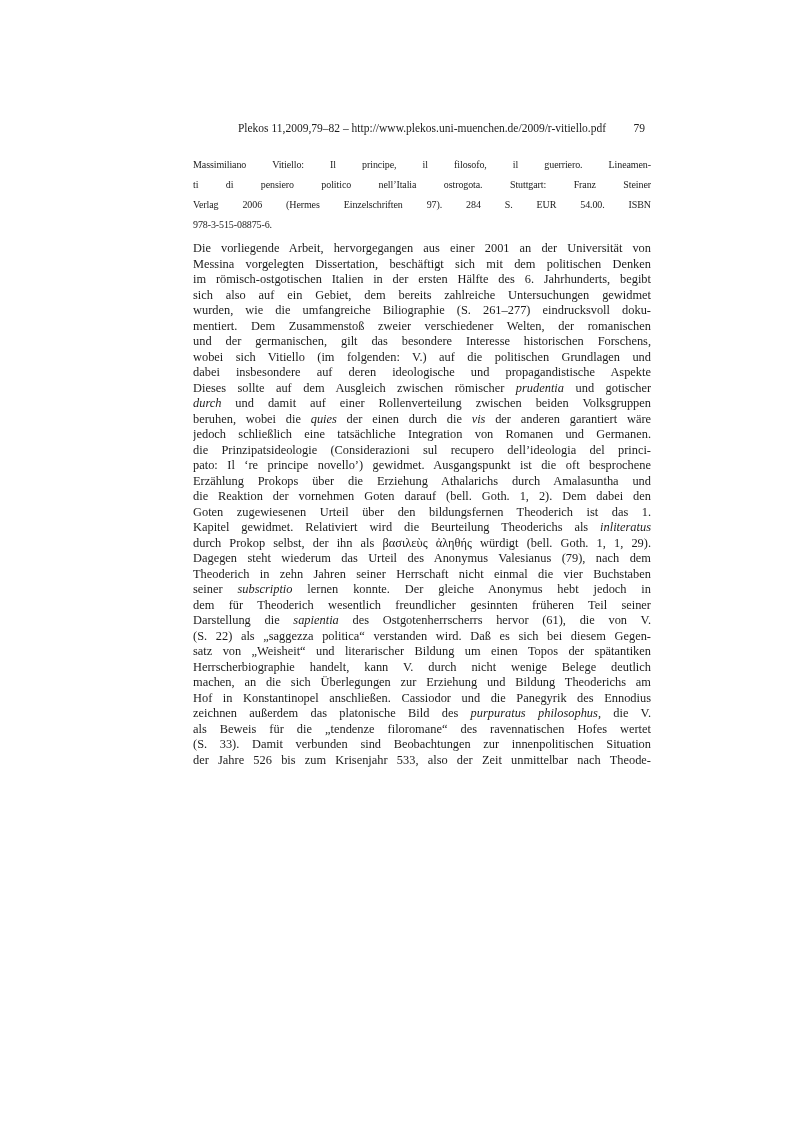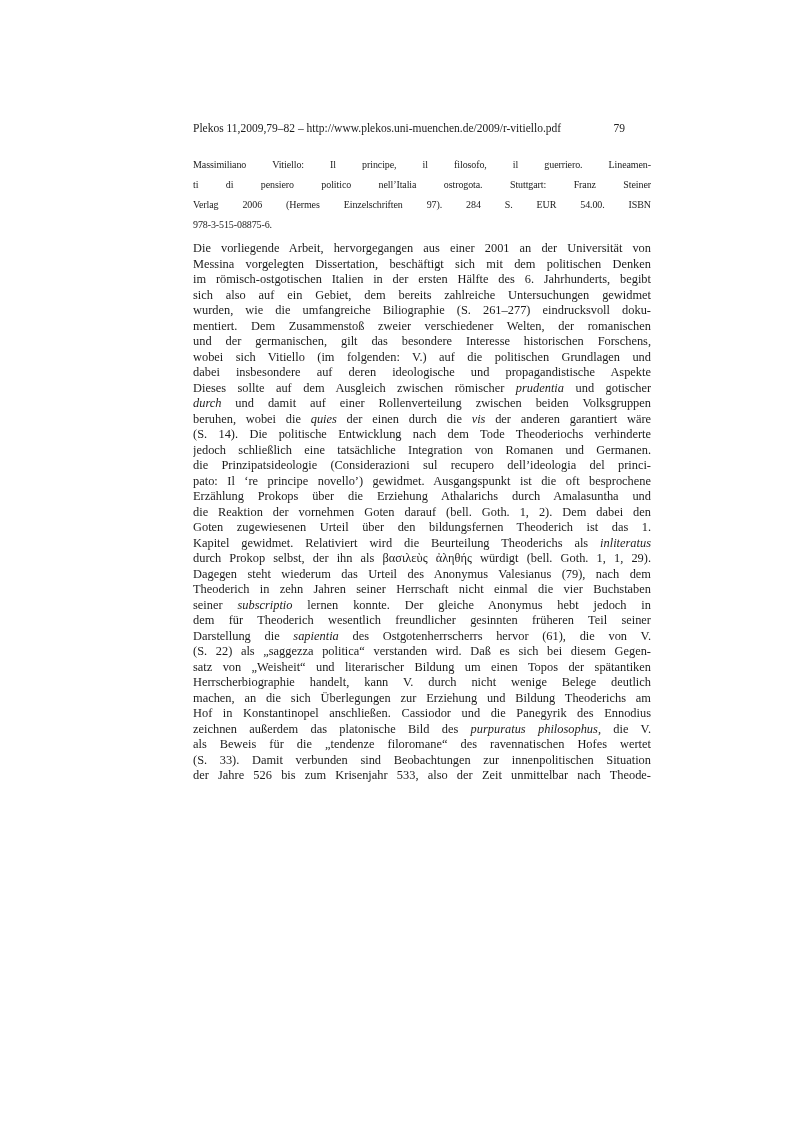--- a/index.html
+++ b/index.html
@@ -24,26 +24,26 @@
     position: absolute;
     left: 193px;
     top: 121px;
     width: 458px;
   }
   .running-head {
     position: relative;
     height: 14px;
     font-size: 11.5px;
     line-height: 14px;
-    text-align: left;
+    text-align: center;
     white-space: nowrap;
   }
   .running-head .page-num {
     position: absolute;
-    right: 26px;
+    right: 6px;
     top: 0;
   }
   .title-block {
     margin-top: 20px;
     font-size: 10px;
     line-height: 20px;
     letter-spacing: -0.1px;
   }
   .title-block .line {
     height: 20px;
@@ -94,21 +94,20 @@
         <div class="line"><span>im römisch-ostgotischen Italien in der ersten Hälfte des 6. Jahrhunderts, begibt</span></div>
         <div class="line"><span>sich also auf ein Gebiet, dem bereits zahlreiche Untersuchungen gewidmet</span></div>
         <div class="line"><span>wurden, wie die umfangreiche Biliographie (S. 261–277) eindrucksvoll doku-</span></div>
         <div class="line"><span>mentiert. Dem Zusammenstoß zweier verschiedener Welten, der romanischen</span></div>
         <div class="line"><span>und der germanischen, gilt das besondere Interesse historischen Forschens,</span></div>
         <div class="line"><span>wobei sich Vitiello (im folgenden: V.) auf die politischen Grundlagen und</span></div>
         <div class="line"><span>dabei insbesondere auf deren ideologische und propagandistische Aspekte</span></div>
         <div class="line"><span>Dieses sollte auf dem Ausgleich zwischen römischer </span><em>prudentia</em><span> und gotischer</span></div>
         <div class="line"><em>durch</em><span> und damit auf einer Rollenverteilung zwischen beiden Volksgruppen</span></div>
         <div class="line"><span>beruhen, wobei die </span><em>quies</em><span> der einen durch die </span><em>vis</em><span> der anderen garantiert wäre</span></div>
-        <div class="line"><span>(S. 14). Die politische Entwicklung nach dem Tode Theoderiochs verhinderte</span></div>
         <div class="line"><span>jedoch schließlich eine tatsächliche Integration von Romanen und Germanen.</span></div>
         <div class="line"><span>die Prinzipatsideologie (Considerazioni sul recupero dell’ideologia del princi-</span></div>
         <div class="line"><span>pato: Il ‘re principe novello’) gewidmet. Ausgangspunkt ist die oft besprochene</span></div>
         <div class="line"><span>Erzählung Prokops über die Erziehung Athalarichs durch Amalasuntha und</span></div>
         <div class="line"><span>die Reaktion der vornehmen Goten darauf (bell. Goth. 1, 2). Dem dabei den</span></div>
         <div class="line"><span>Goten zugewiesenen Urteil über den bildungsfernen Theoderich ist das 1.</span></div>
         <div class="line"><span>Kapitel gewidmet. Relativiert wird die Beurteilung Theoderichs als </span><em>inliteratus</em></div>
         <div class="line"><span>durch Prokop selbst, der ihn als βασιλεὺς ἀληθής würdigt (bell. Goth. 1, 1, 29).</span></div>
         <div class="line"><span>Dagegen steht wiederum das Urteil des Anonymus Valesianus (79), nach dem</span></div>
         <div class="line"><span>Theoderich in zehn Jahren seiner Herrschaft nicht einmal die vier Buchstaben</span></div>

